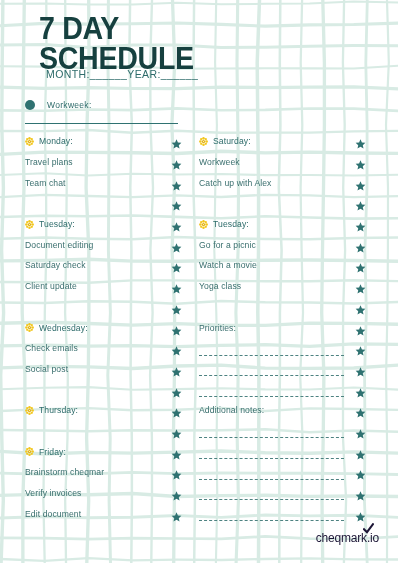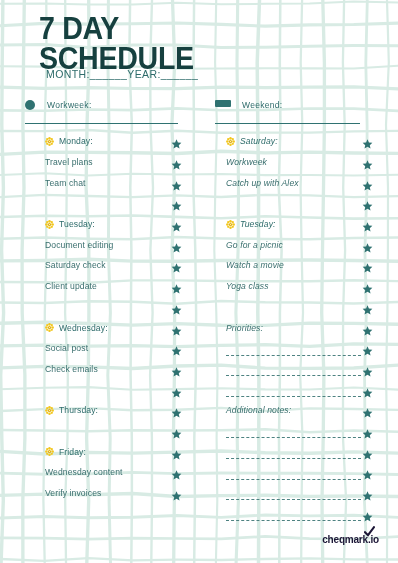--- a/index.html
+++ b/index.html
@@ -57,28 +57,27 @@
     margin-left:12px; white-space:nowrap;
   }
   #sec-head-right .sec-label{ margin-left:11px; }
   .sec-rule{
     height:1.4px; background:#2f7271; margin-top:9px; width:100%;
   }
 
   
   .col{ position:absolute; top:131px; }
   #col-left{  left:25px; width:155px; }
-  #col-right{ left:206px; width:155px;font-style:italic; }
+  #col-right{ left:199px; width:155px; }
 
   .row{
     position:relative;
     height:20.7px;
     display:flex;
     align-items:center;
-    padding-left:20px;
   }
   .row-text{
     font-size:8.6px;
     color:#3a6f6e;
     letter-spacing:0.1px;
     white-space:nowrap;
     display:flex;
     align-items:center;
   }
   .row-text.day{ color:#2d6b6a; }
@@ -99,21 +98,21 @@
     width:145px;
     height:0;
     border-top:1.3px dashed #4d8281;
     margin-top:2px;
   }
   #col-right .row.dashrow{ align-items:flex-end; padding-bottom:3px; }
 
   
   #logo{
     position:absolute; right:19px; bottom:18px;
-    font-size:10px; font-weight:bold;
+    font-size:12px; font-weight:normal;
     color:#1c1636; letter-spacing:-0.2px;
     display:flex; align-items:baseline;
     white-space:nowrap;
   }
   #logo-check{
     position:relative; display:inline-block;
   }
   #logo-check svg{ position:absolute; left:1.5px; top:-8.5px; }
 </style>
 </head>
@@ -180,27 +179,20 @@
   <div id="monthyear">MONTH:______YEAR:______</div>
 
   <div class="sec-head" id="sec-head-left">
     <div class="sec-row">
       <span class="bullet-circle"></span>
       <span class="sec-label">Workweek:</span>
     </div>
     <div class="sec-rule"></div>
   </div>
 
-  <div class="sec-head" id="sec-head-right">
-    <div class="sec-row">
-      <span class="bullet-rect"></span>
-      <span class="sec-label">Weekend:</span>
-    </div>
-    <div class="sec-rule"></div>
-  </div>
 
   <div class="col" id="col-left">
       <div class="row">
         <div class="row-text day">
           <span class="flower-icon"><svg viewBox="0 0 24 24" width="9" height="9">
               <g fill="#f2c71f">
                 <circle cx="12" cy="3.6" r="3.4"></circle>
                 <circle cx="12" cy="20.4" r="3.4"></circle>
                 <circle cx="3.6" cy="12" r="3.4"></circle>
                 <circle cx="20.4" cy="12" r="3.4"></circle>
@@ -307,35 +299,35 @@
               <circle cx="12" cy="12" r="2.0" fill="#fff0a8"></circle>
             </svg></span>
           <span>Wednesday:</span>
         </div>
         <span class="row-star"><svg viewBox="0 0 24 24" width="11" height="11">
             <path fill="#2f7271" d="M12 1.6 L15.1 8.6 L22.6 9.5 L17 14.6 L18.6 22 L12 18.2 L5.4 22 L7 14.6 L1.4 9.5 L8.9 8.6 Z"></path>
           </svg></span>
       </div>
       <div class="row">
         <div class="row-text">
+          <span>Check emails</span>
+        </div>
+        <span class="row-star"><svg viewBox="0 0 24 24" width="11" height="11">
+            <path fill="#2f7271" d="M12 1.6 L15.1 8.6 L22.6 9.5 L17 14.6 L18.6 22 L12 18.2 L5.4 22 L7 14.6 L1.4 9.5 L8.9 8.6 Z"></path>
+          </svg></span>
+      </div>
+      <div class="row">
+        <div class="row-text">
           <span>Social post</span>
         </div>
         <span class="row-star"><svg viewBox="0 0 24 24" width="11" height="11">
             <path fill="#2f7271" d="M12 1.6 L15.1 8.6 L22.6 9.5 L17 14.6 L18.6 22 L12 18.2 L5.4 22 L7 14.6 L1.4 9.5 L8.9 8.6 Z"></path>
           </svg></span>
       </div>
       <div class="row">
-        <div class="row-text">
-          <span>Check emails</span>
-        </div>
-        <span class="row-star"><svg viewBox="0 0 24 24" width="11" height="11">
-            <path fill="#2f7271" d="M12 1.6 L15.1 8.6 L22.6 9.5 L17 14.6 L18.6 22 L12 18.2 L5.4 22 L7 14.6 L1.4 9.5 L8.9 8.6 Z"></path>
-          </svg></span>
-      </div>
-      <div class="row">
         <span class="row-star"><svg viewBox="0 0 24 24" width="11" height="11">
             <path fill="#2f7271" d="M12 1.6 L15.1 8.6 L22.6 9.5 L17 14.6 L18.6 22 L12 18.2 L5.4 22 L7 14.6 L1.4 9.5 L8.9 8.6 Z"></path>
           </svg></span>
       </div>
       <div class="row">
         <div class="row-text day">
           <span class="flower-icon"><svg viewBox="0 0 24 24" width="9" height="9">
               <g fill="#f2c71f">
                 <circle cx="12" cy="3.6" r="3.4"></circle>
                 <circle cx="12" cy="20.4" r="3.4"></circle>
@@ -377,29 +369,37 @@
               <circle cx="12" cy="12" r="2.0" fill="#fff0a8"></circle>
             </svg></span>
           <span>Friday:</span>
         </div>
         <span class="row-star"><svg viewBox="0 0 24 24" width="11" height="11">
             <path fill="#2f7271" d="M12 1.6 L15.1 8.6 L22.6 9.5 L17 14.6 L18.6 22 L12 18.2 L5.4 22 L7 14.6 L1.4 9.5 L8.9 8.6 Z"></path>
           </svg></span>
       </div>
       <div class="row">
         <div class="row-text">
-          <span>Wednesday content</span>
+          <span>Brainstorm cheqmar</span>
         </div>
         <span class="row-star"><svg viewBox="0 0 24 24" width="11" height="11">
             <path fill="#2f7271" d="M12 1.6 L15.1 8.6 L22.6 9.5 L17 14.6 L18.6 22 L12 18.2 L5.4 22 L7 14.6 L1.4 9.5 L8.9 8.6 Z"></path>
           </svg></span>
       </div>
       <div class="row">
         <div class="row-text">
           <span>Verify invoices</span>
+        </div>
+        <span class="row-star"><svg viewBox="0 0 24 24" width="11" height="11">
+            <path fill="#2f7271" d="M12 1.6 L15.1 8.6 L22.6 9.5 L17 14.6 L18.6 22 L12 18.2 L5.4 22 L7 14.6 L1.4 9.5 L8.9 8.6 Z"></path>
+          </svg></span>
+      </div>
+      <div class="row">
+        <div class="row-text">
+          <span>Edit document</span>
         </div>
         <span class="row-star"><svg viewBox="0 0 24 24" width="11" height="11">
             <path fill="#2f7271" d="M12 1.6 L15.1 8.6 L22.6 9.5 L17 14.6 L18.6 22 L12 18.2 L5.4 22 L7 14.6 L1.4 9.5 L8.9 8.6 Z"></path>
           </svg></span>
       </div>
     </div>
   <div class="col" id="col-right">
       <div class="row">
         <div class="row-text day">
           <span class="flower-icon"><svg viewBox="0 0 24 24" width="9" height="9">

